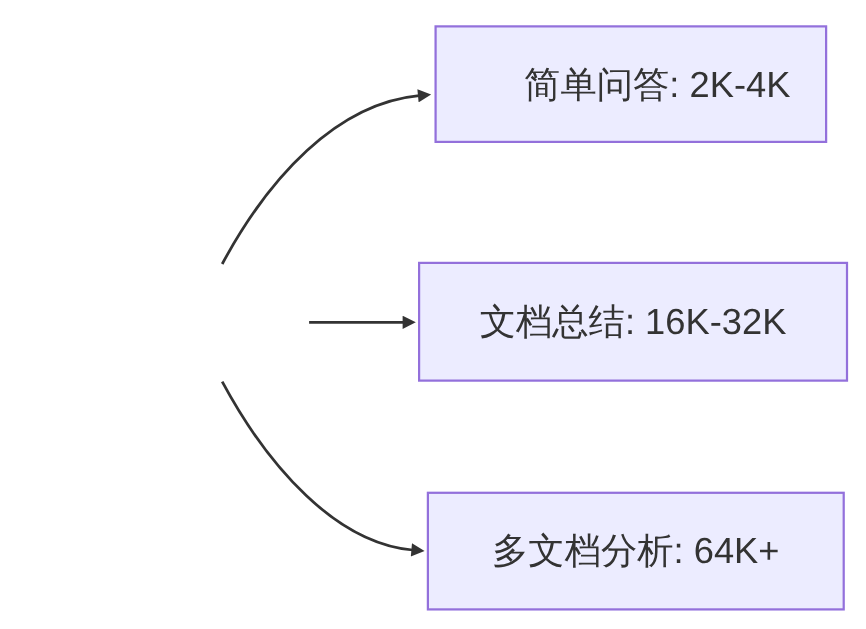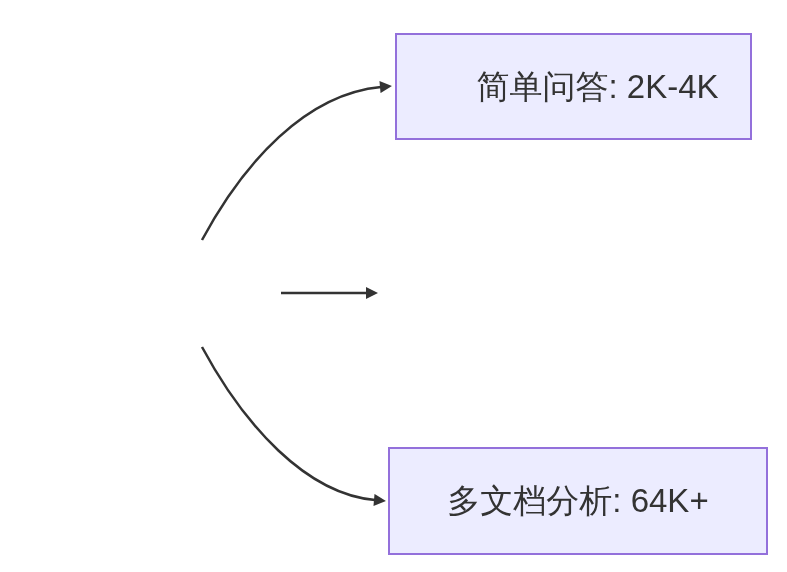--- a/index.html
+++ b/index.html
@@ -35,21 +35,21 @@
     color: var(--text, #333333);
     font-size: 33px;
     line-height: 1.2;
     display: flex;
     align-items: center;
     justify-content: center;
     text-align: center;
     white-space: nowrap;
   }
   .node-task-type   { left: 33px;  top: 240px; width: 248px; height: 107px; }
-  .node-simple-qa   { left: 395px; top: 33px;  width: 357px; height: 107px; padding-left: 48px; }
+  .node-simple-qa   { left: 395px; top: 23px;  width: 357px; height: 107px; padding-left: 48px; }
   .node-doc-summary { left: 380px; top: 238px; width: 391px; height: 109px; }
   .node-multi-doc   { left: 388px; top: 447px; width: 380px; height: 108px; }
 </style>
 </head>
 <body>
 
 <div class="canvas">
 
   <svg class="edges-layer" width="787" height="572" viewBox="0 0 787 572" xmlns="http://www.w3.org/2000/svg">
     <defs>
@@ -60,18 +60,21 @@
     <path class="edge" d="M202,240 C244,162 306,94 381,87" marker-end="url(#arrowhead)"></path>
     <path class="edge" d="M281,293 L367,293" marker-end="url(#arrowhead)"></path>
     <path class="edge" d="M202,347 C244,425 306,494 375,500" marker-end="url(#arrowhead)"></path>
   </svg>
 
 
   <div class="node node-simple-qa">
     <span>简单问答: 2K-4K</span>
   </div>
 
+  <div class="node node-doc-summary">
+    <span>文档总结: 16K-32K</span>
+  </div>
 
   <div class="node node-multi-doc">
     <span>多文档分析: 64K+</span>
   </div>
 
 </div>
 
 </body></html>

